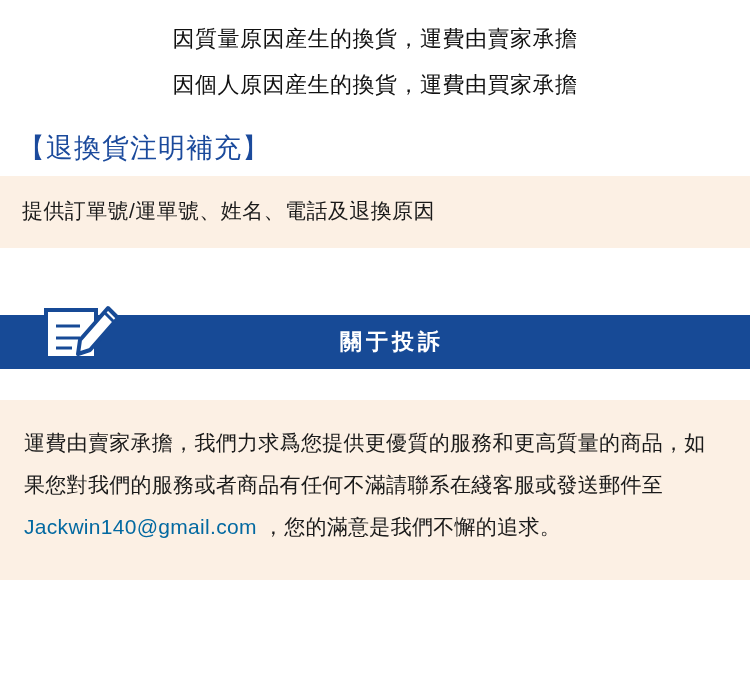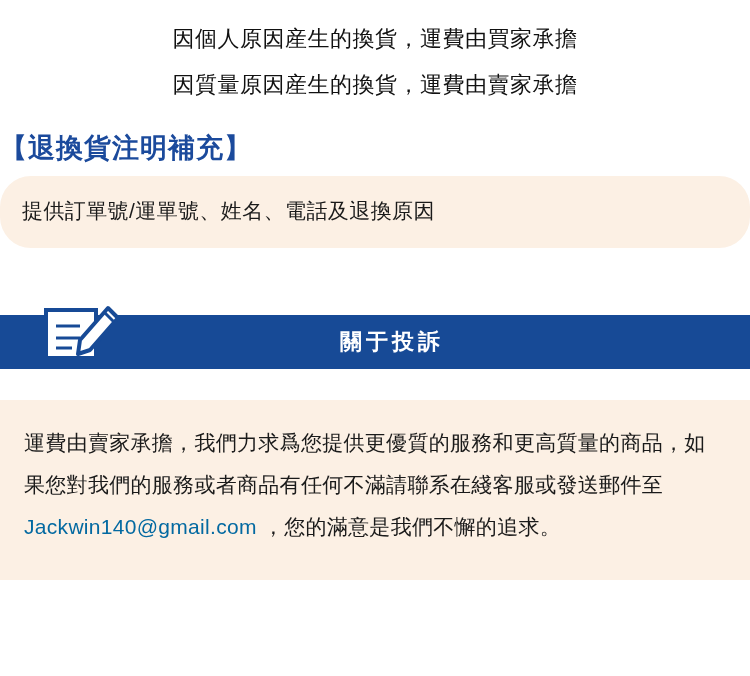--- a/index.html
+++ b/index.html
@@ -28,33 +28,33 @@
     font-size: 22px;
     line-height: 46px;
     color: #111111;
     text-align: center;
     letter-spacing: 0.5px;
   }
 
   
   .blue-heading {
     margin-top: 22px;
+    padding-left: 18px;
     font-size: 27px;
-    font-weight: bold;
+    font-weight: normal;
     color: #1b4a9c;
     letter-spacing: 1px;
   }
 
   
   .note-box {
     margin-top: 10px;
     background: #fcf0e4;
     padding: 16px 22px 18px 22px;
     box-sizing: border-box;
-    border-radius: 31px;
   }
   .note-line {
     font-size: 21px;
     line-height: 38px;
     color: #1a1a1a;
     letter-spacing: 0.4px;
   }
 
   
   .banner-wrap {
@@ -111,22 +111,22 @@
     text-decoration: none;
     font-family: "Liberation Sans", sans-serif;
   }
 </style>
 </head>
 <body>
 
 <div class="page">
 
   <div class="policy-lines">
+    <div class="policy-line">因質量原因産生的換貨，運費由賣家承擔</div>
     <div class="policy-line">因個人原因産生的換貨，運費由買家承擔</div>
-    <div class="policy-line">因質量原因産生的換貨，運費由賣家承擔</div>
   </div>
 
   <div class="blue-heading">【退換貨注明補充】</div>
 
   <div class="note-box">
     <div class="note-line">提供訂單號/運單號、姓名、電話及退換原因</div>
   </div>
 
   <div class="banner-wrap">
     <div class="banner-bar"></div>

